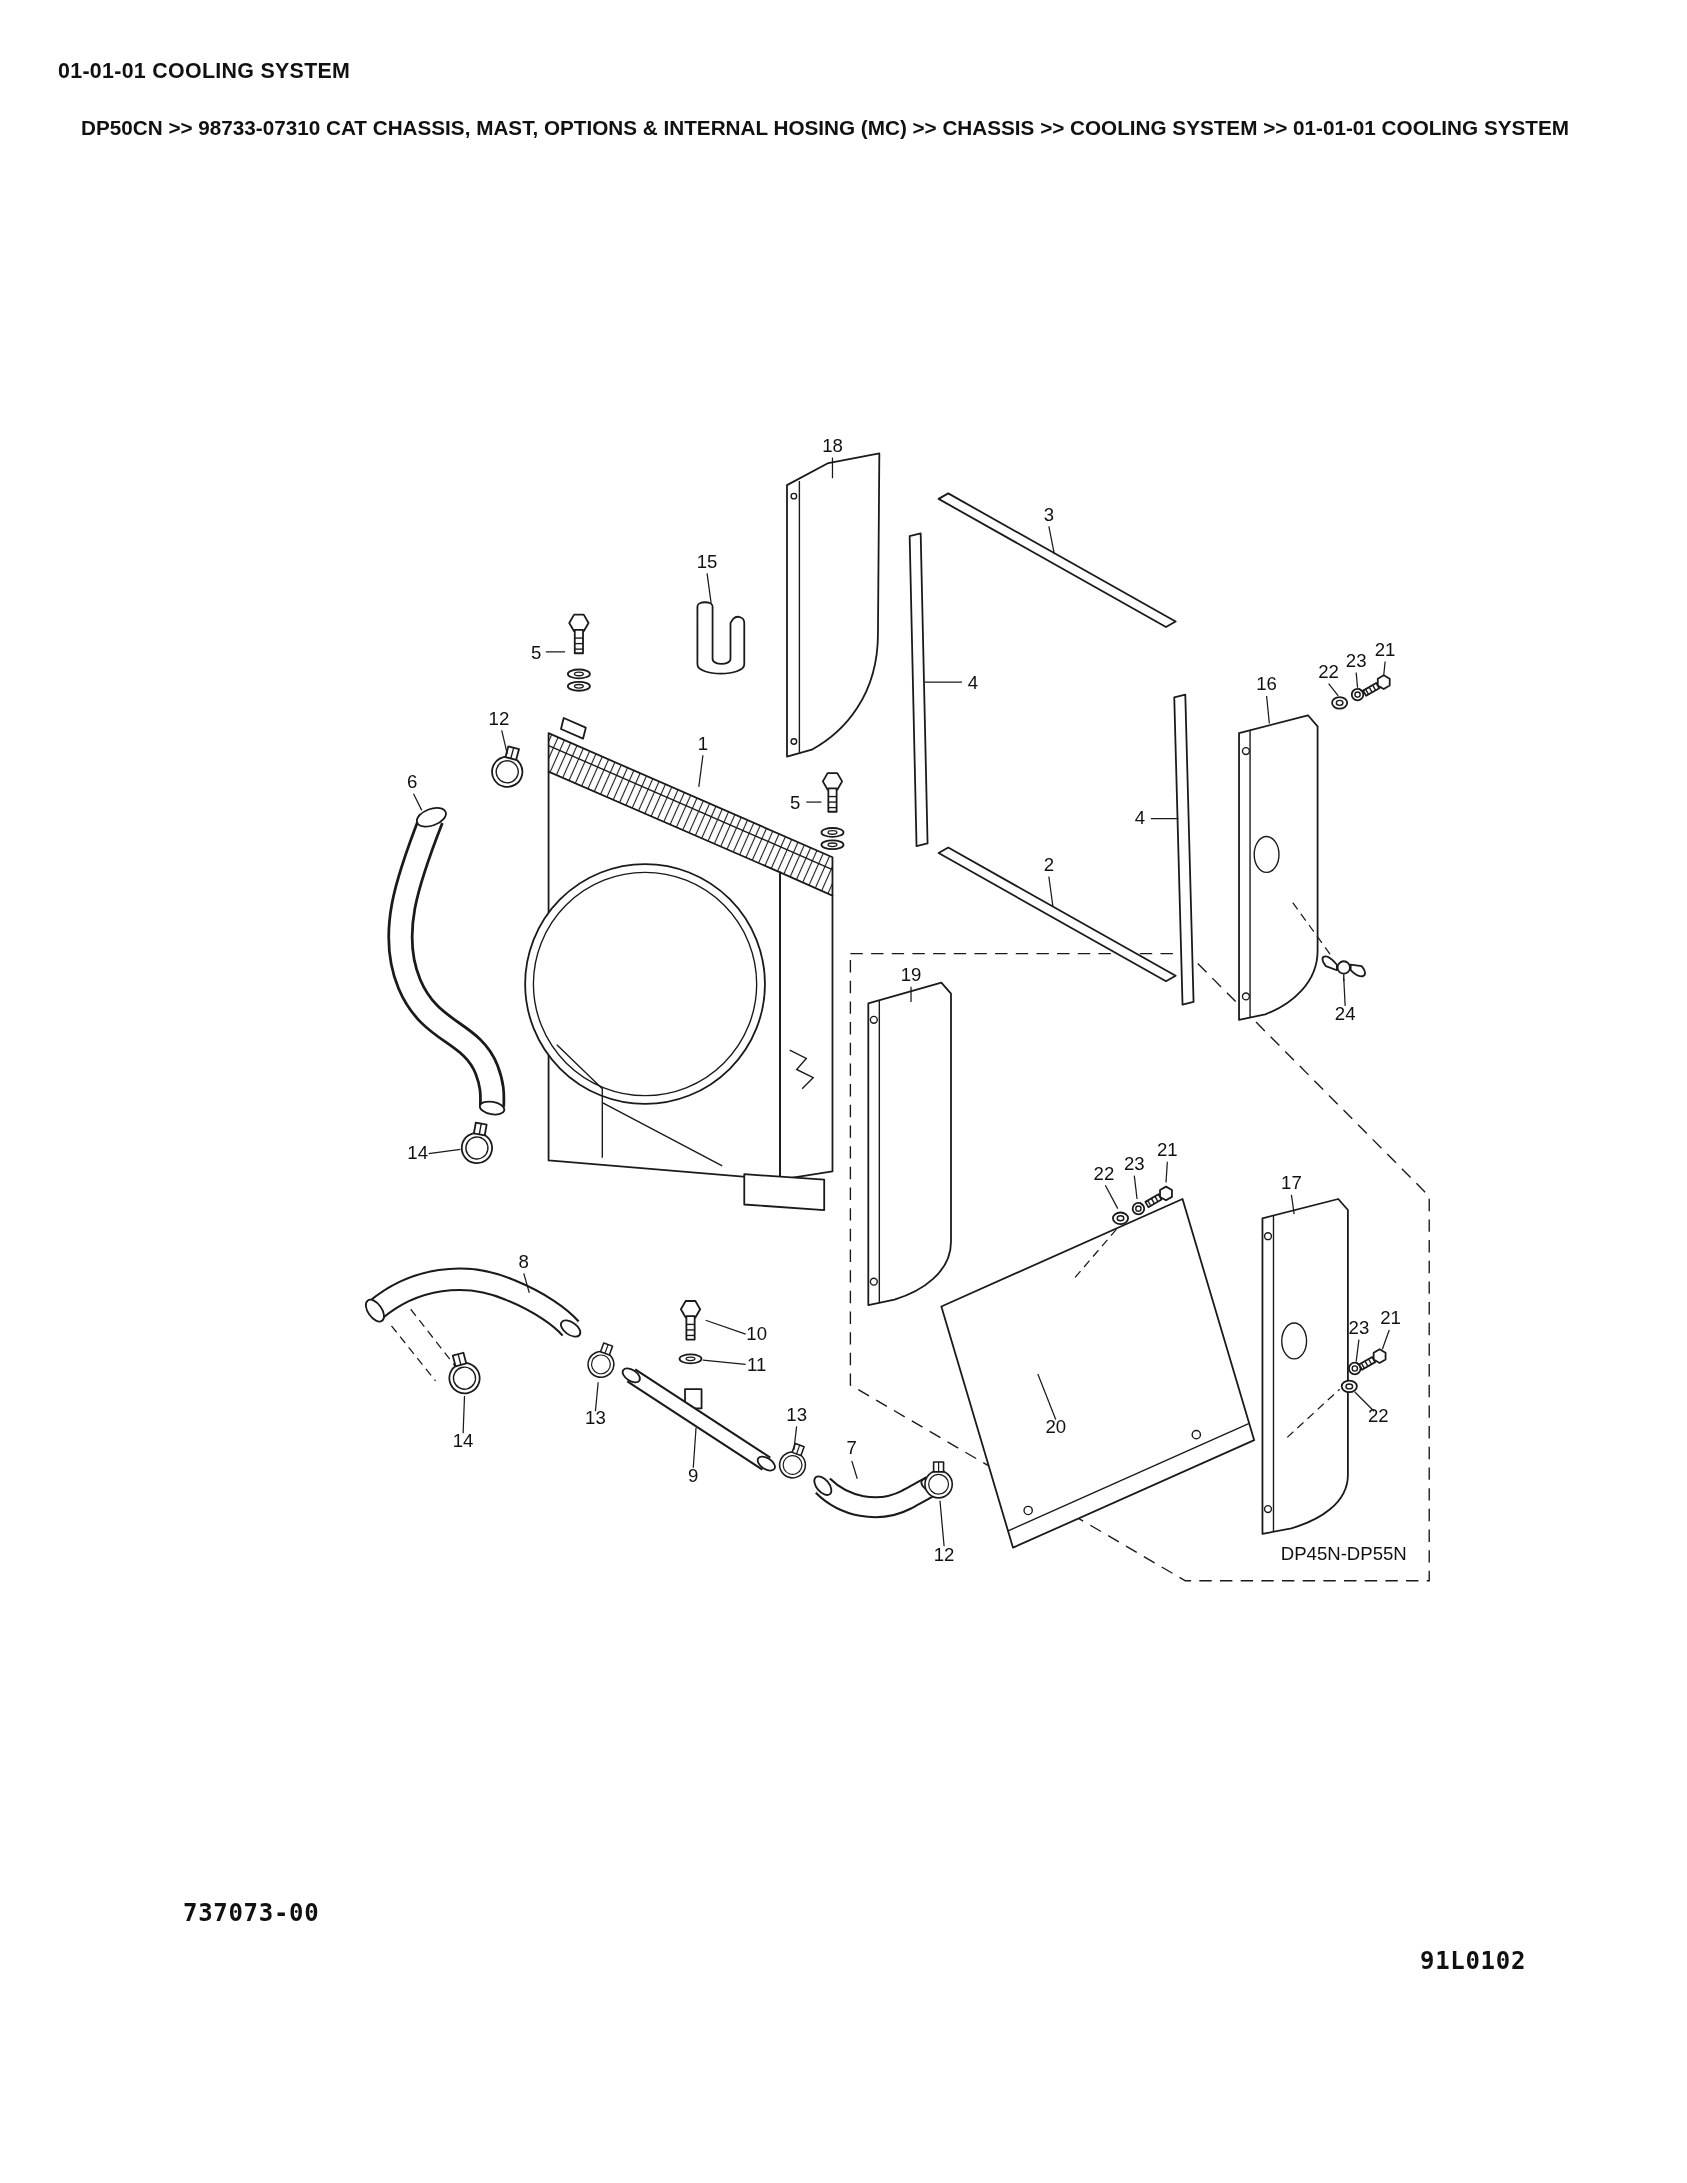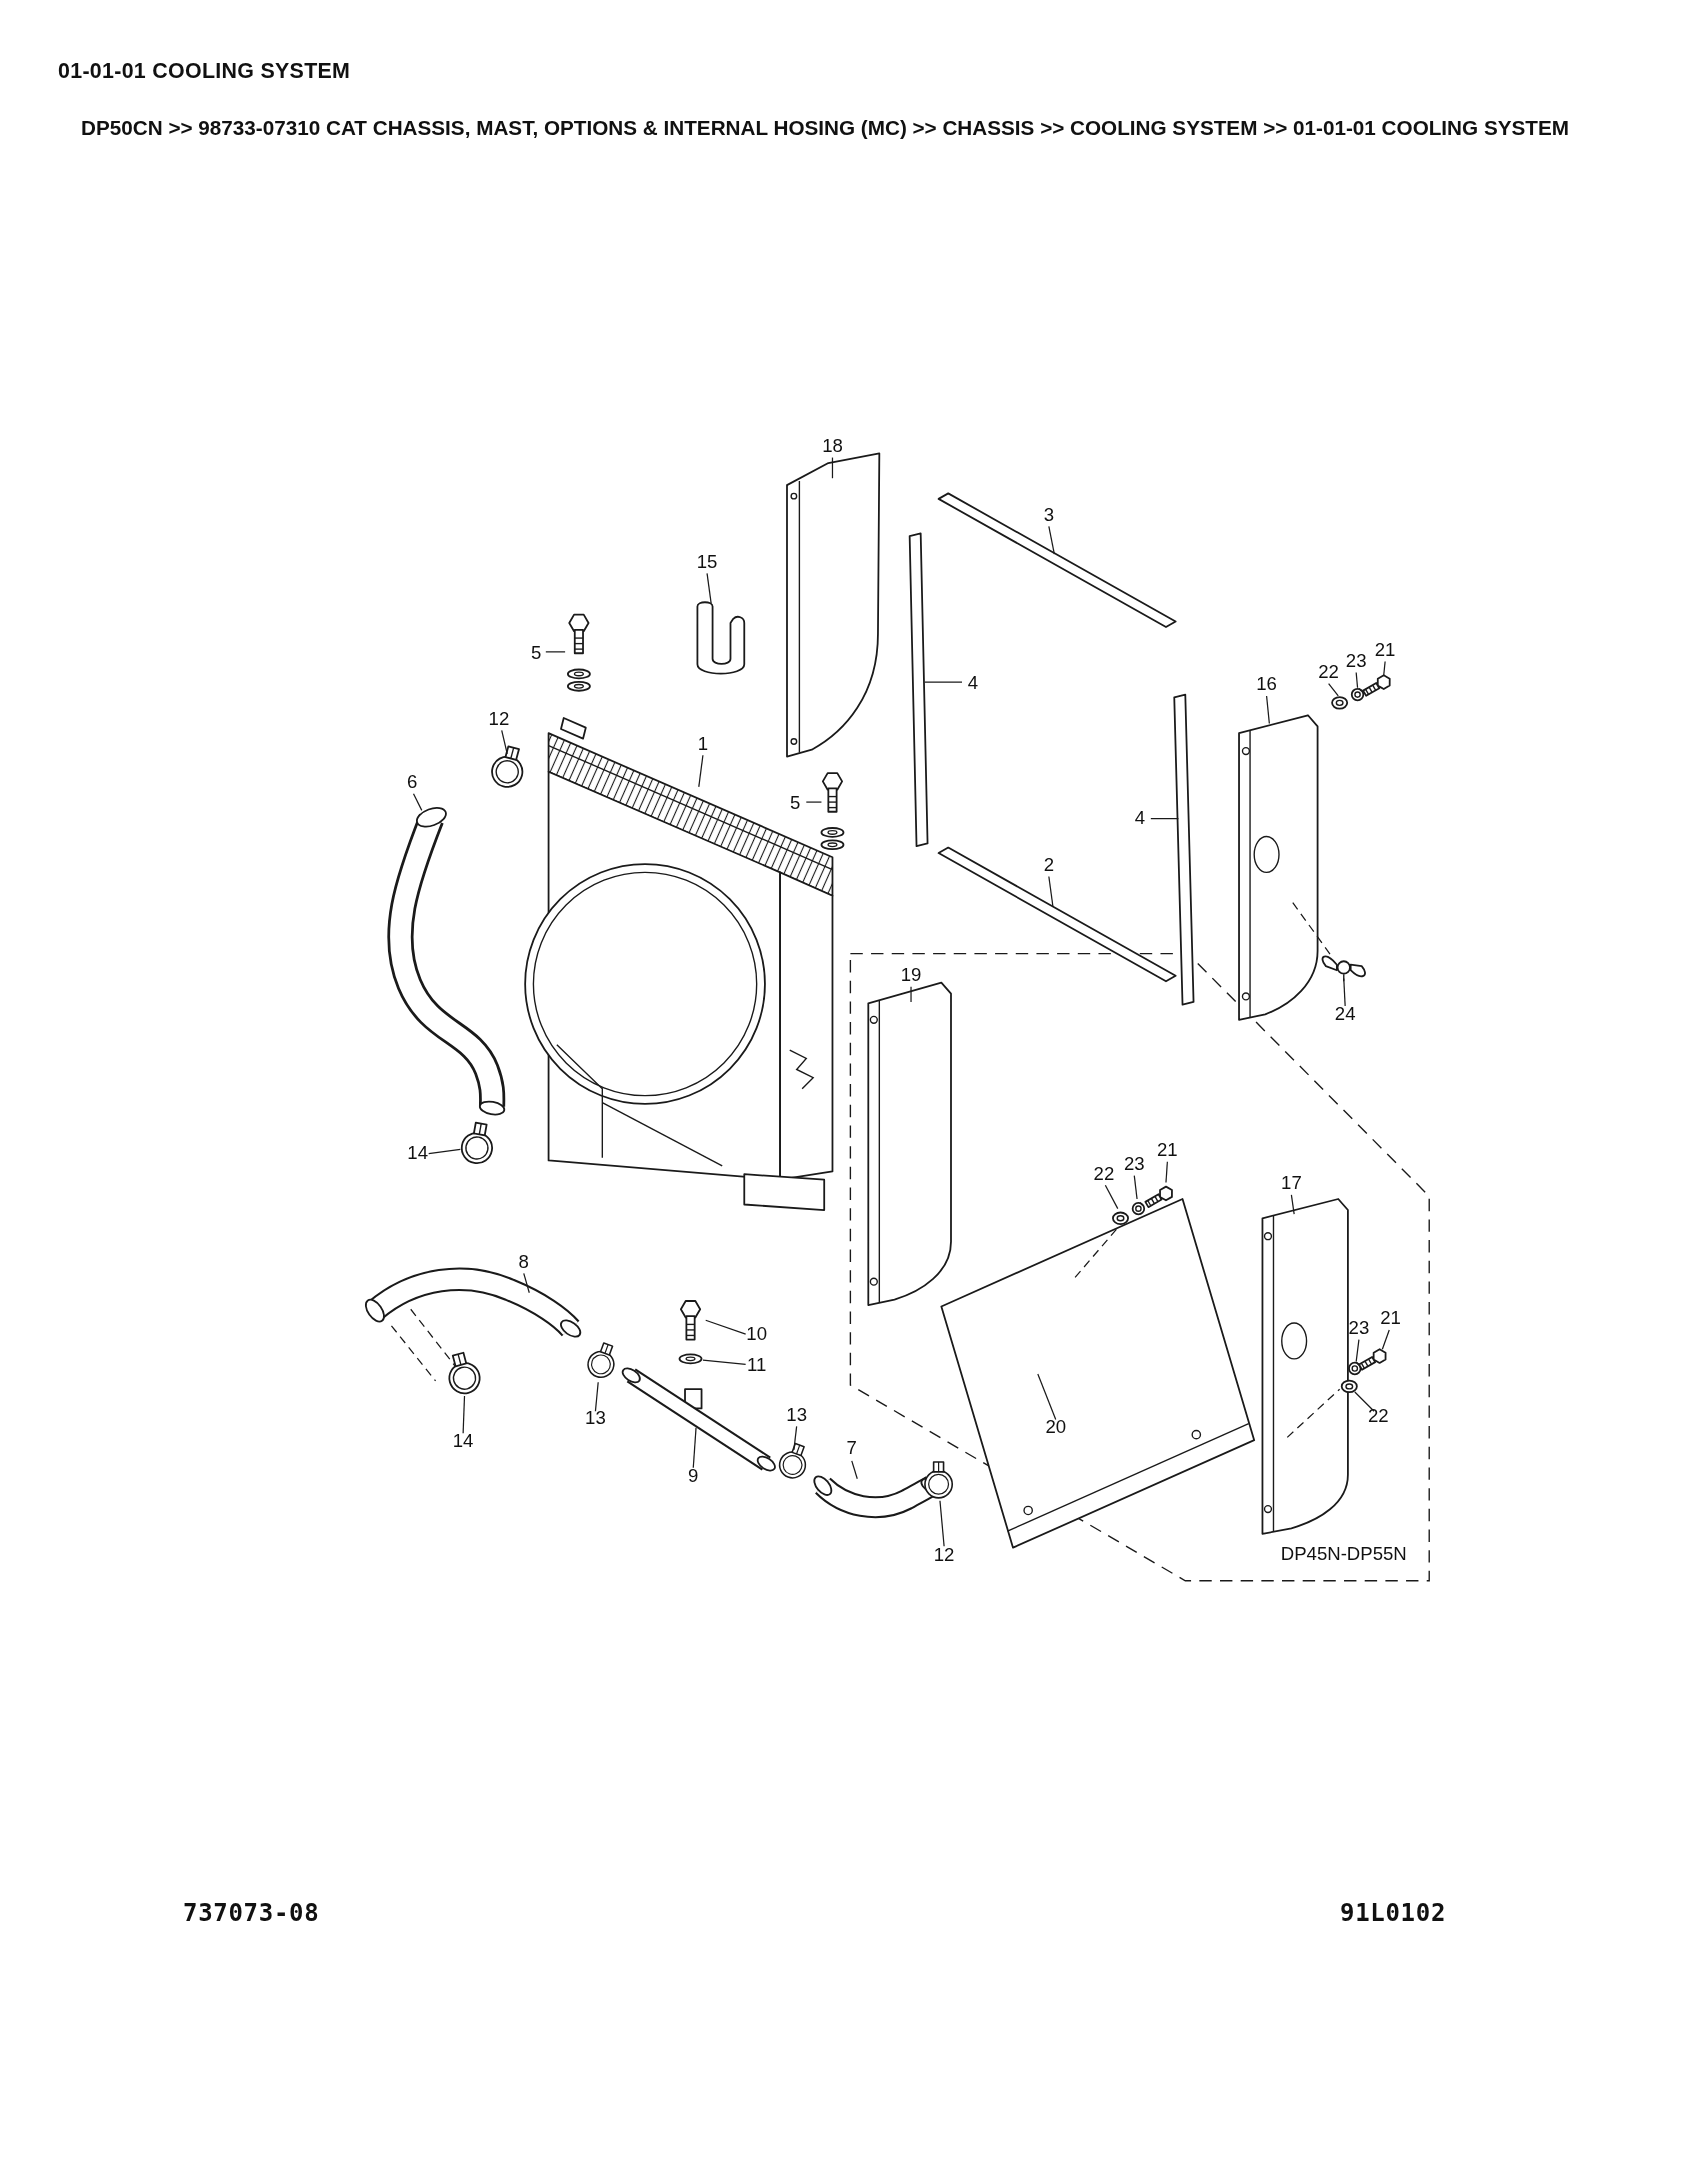--- a/index.html
+++ b/index.html
@@ -3,21 +3,21 @@
 <meta charset="utf-8">
 <style>
   html,body{margin:0;padding:0;background:#ffffff;}
   .page{position:relative;width:1687px;height:2183px;background:#ffffff;overflow:hidden;
         font-family:"Liberation Sans",sans-serif;color:#111;padding-left:26px;}
   .section-title{position:absolute;left:58px;top:59px;font-size:21.4px;font-weight:bold;letter-spacing:0.3px;}
   .breadcrumb{position:absolute;left:58px;top:113px;width:1564px;font-size:20.7px;font-weight:bold;line-height:29px;margin-left:23px;}
   .footer-code{position:absolute;top:1899px;font-size:24px;font-weight:bold;
         font-family:"DejaVu Sans Mono",monospace;letter-spacing:0.7px;}
   .footer-left{left:183px;}
-  .footer-right{left:1340px;}
+  .footer-right{left:1420px;margin-top:48px;}
   svg.diagram{position:absolute;left:0;top:0;}
 
   .part{fill:#ffffff;stroke:#1a1a1a;stroke-width:1.3;stroke-linejoin:round;}
   .ln{fill:none;stroke:#1a1a1a;stroke-width:1;}
   .leader{stroke:#1a1a1a;stroke-width:0.9;}
   .dash{fill:none;stroke:#1a1a1a;stroke-width:1;stroke-dasharray:9 6;}
   .dash2{fill:none;stroke:#1a1a1a;stroke-width:0.9;stroke-dasharray:6 4;}
   .tube-o{fill:none;stroke:#1a1a1a;stroke-linecap:butt;}
   .tube-i{fill:none;stroke:#ffffff;stroke-linecap:butt;}
   .callout{font-family:"Liberation Sans",sans-serif;font-size:13.5px;fill:#111;text-anchor:middle;}
@@ -304,16 +304,16 @@
       <text class="callout" x="685" y="1133">12</text>
       <text class="callout" x="766" y="1040">20</text>
       <text class="callout" x="986" y="968">23</text>
       <text class="callout" x="1009" y="961">21</text>
       <text class="callout" x="1000" y="1032">22</text>
     </g>
 
     <text class="model-label" x="975" y="1132">DP45N-DP55N</text>
   </svg>
 
-  <div class="footer-code footer-left">737073-08</div>
+  <div class="footer-code footer-left">737073-00</div>
   <div class="footer-code footer-right">91L0102</div>
 </div>
 
 
 </body></html>

